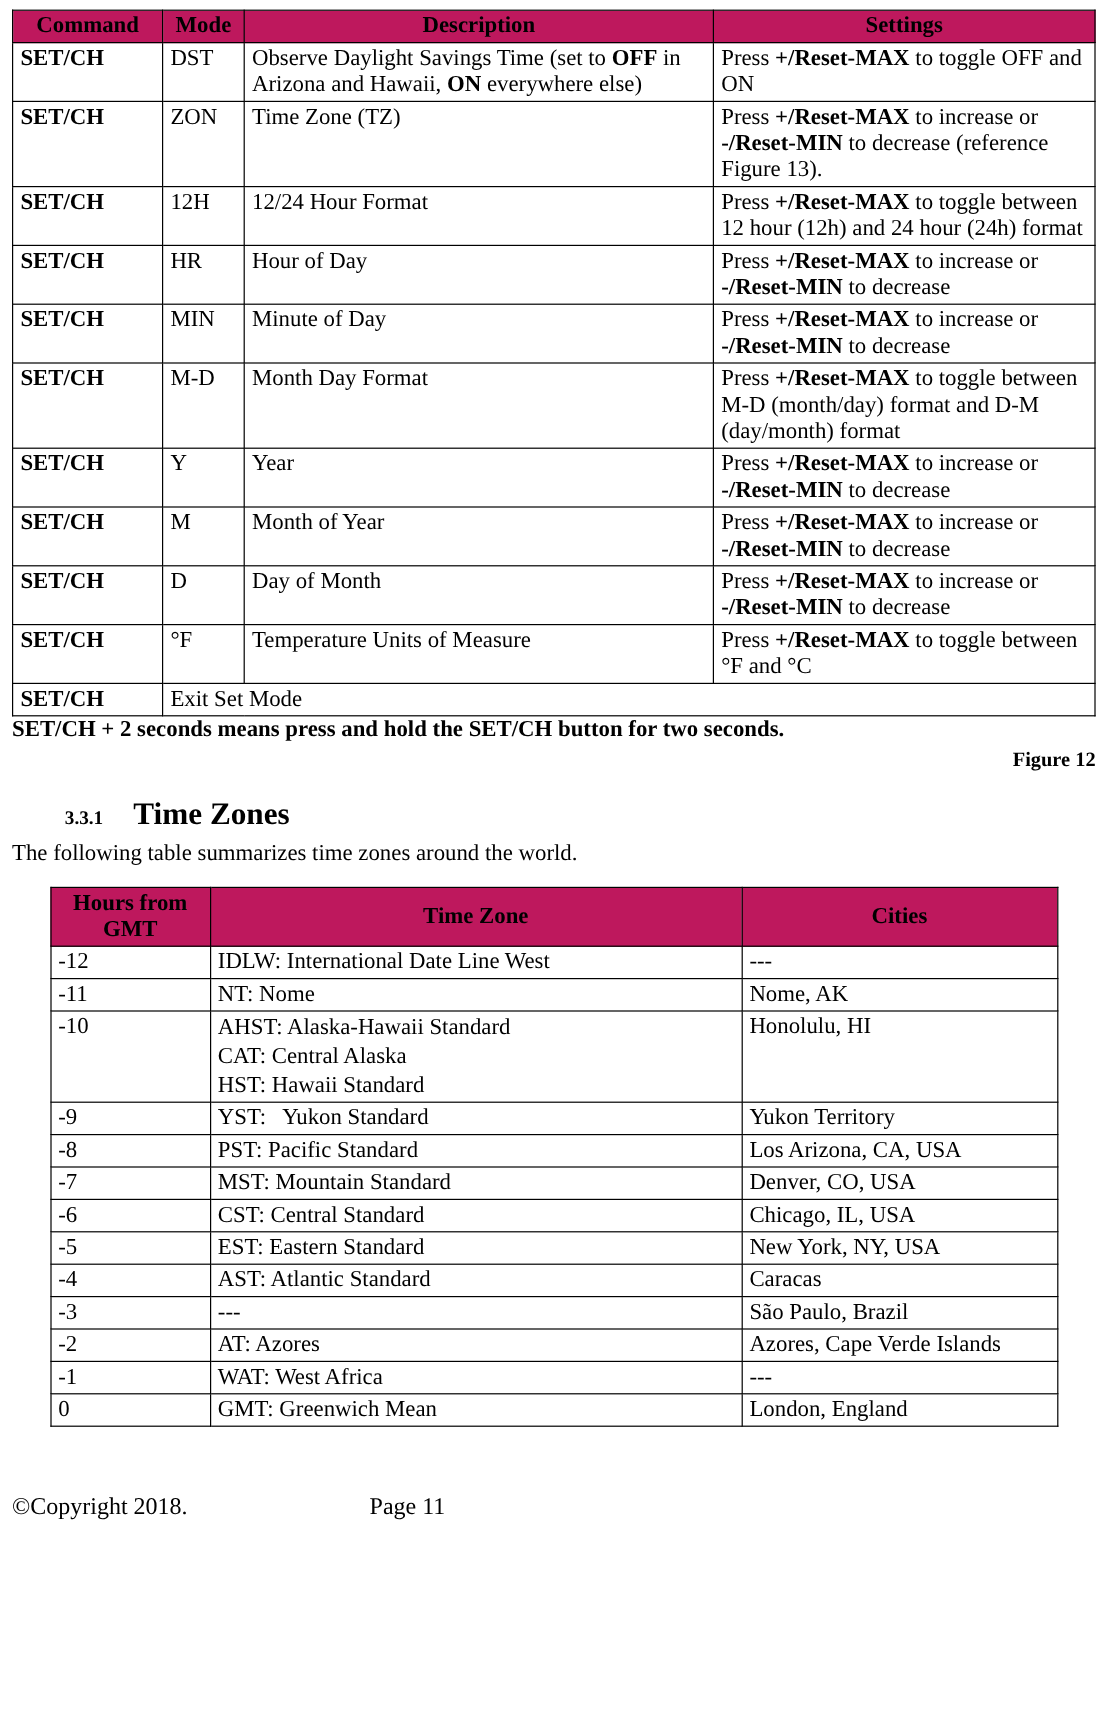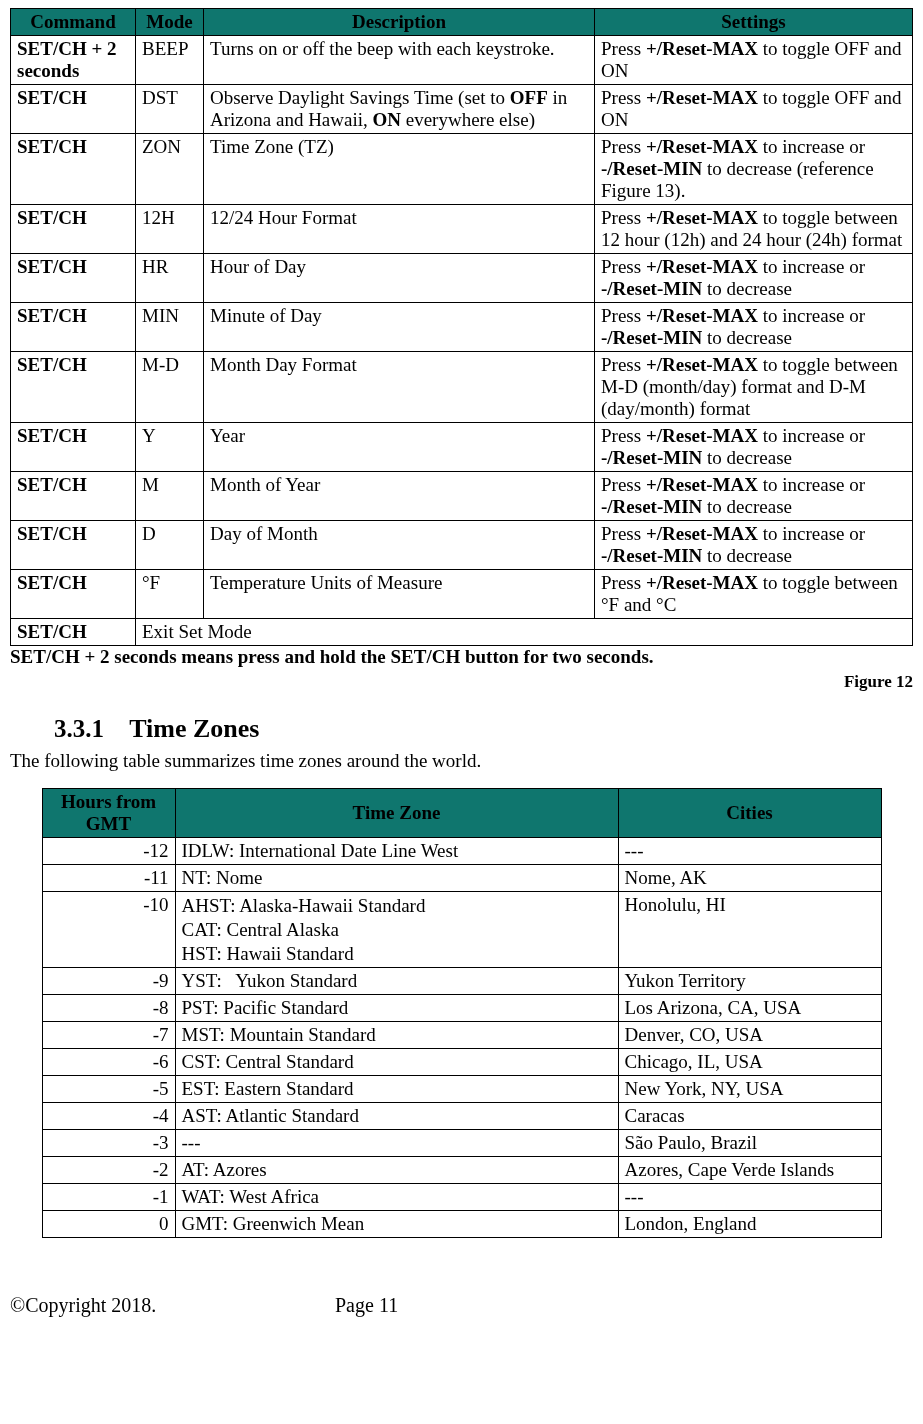--- a/index.html
+++ b/index.html
@@ -9,71 +9,65 @@
     padding: 8px 10px;
     width: 923px;
     box-sizing: border-box;
     color: #000;
   }
   table {
     border-collapse: collapse;
     width: 100%;
   }
   th {
-    background: #0f766e;
+    background: #be185d;
     font-weight: bold;
     text-align: center;
     border: 1px solid #000;
     padding: 2px 6px;
     margin-left: 40px;
   }
   td {
     border: 1px solid #000;
     padding: 2px 6px;
     vertical-align: top;
   }
   .settings-table td:nth-child(1) { width: 112px; }
   .settings-table td:nth-child(2) { width: 55px; }
   .settings-table td:nth-child(3) { }
   .settings-table td:nth-child(4) { width: 305px; }
   .b { font-weight: bold; }
   .notes p { margin: 0; }
   .fig-cap { text-align: right; font-weight: bold; font-size: 17px; margin: 4px 0 20px 0; }
-  .section-num { font-weight: bold; font-size: 25px; margin-right: 18px; }
+  .section-num { font-weight: bold; font-size: 16px; margin-right: 18px; }
   .section-title { font-weight: bold; font-size: 26px; }
   h2 { margin: 10px 0 6px 44px; }
   .intro { margin: 4px 0 16px 0; }
   .tz-table { width: 840px; margin: 0 auto; padding-left: 21px; }
-  .tz-table td:nth-child(1) { text-align: right; width: 120px; }
+  .tz-table td:nth-child(1) { text-align: left; width: 120px; }
   .tz-table td:nth-child(2) { }
   .tz-table td:nth-child(3) { width: 250px; }
   .footer { position: relative; margin-top: 56px; font-size: 20px; }
-  .footer .pg { position: absolute; left: 325px; top: 0; }
+  .footer .pg { position: absolute; left: 298px; top: 0; }
   .tz-cell-lines div { line-height: 1.25; }
 </style>
 </head>
 <body>
 
 <table class="settings-table">
   <thead>
     <tr>
       <th>Command</th>
       <th>Mode</th>
       <th>Description</th>
       <th>Settings</th>
     </tr>
   </thead>
   <tbody id="settings-body">
       <tr>
-        <td class="b">SET/CH + 2 seconds</td>
-        <td>BEEP</td>
-        <td><span>Turns on or off the beep with each keystroke.</span></td>
-        <td><span>Press </span><span class="b">+/Reset-MAX</span><span> to toggle OFF and ON</span></td>
-      </tr>
-      <tr>
         <td class="b">SET/CH</td>
         <td>DST</td>
         <td><span>Observe Daylight Savings Time (set to </span><span class="b">OFF</span><span> in Arizona and Hawaii, </span><span class="b">ON</span><span> everywhere else)</span></td>
         <td><span>Press </span><span class="b">+/Reset-MAX</span><span> to toggle OFF and ON</span></td>
       </tr>
       <tr>
         <td class="b">SET/CH</td>
         <td>ZON</td>
         <td><span>Time Zone (TZ)</span></td>
         <td><span>Press </span><span class="b">+/Reset-MAX</span><span> to increase or </span><span class="b">-/Reset-MIN</span><span> to decrease (reference Figure 13).</span></td>

